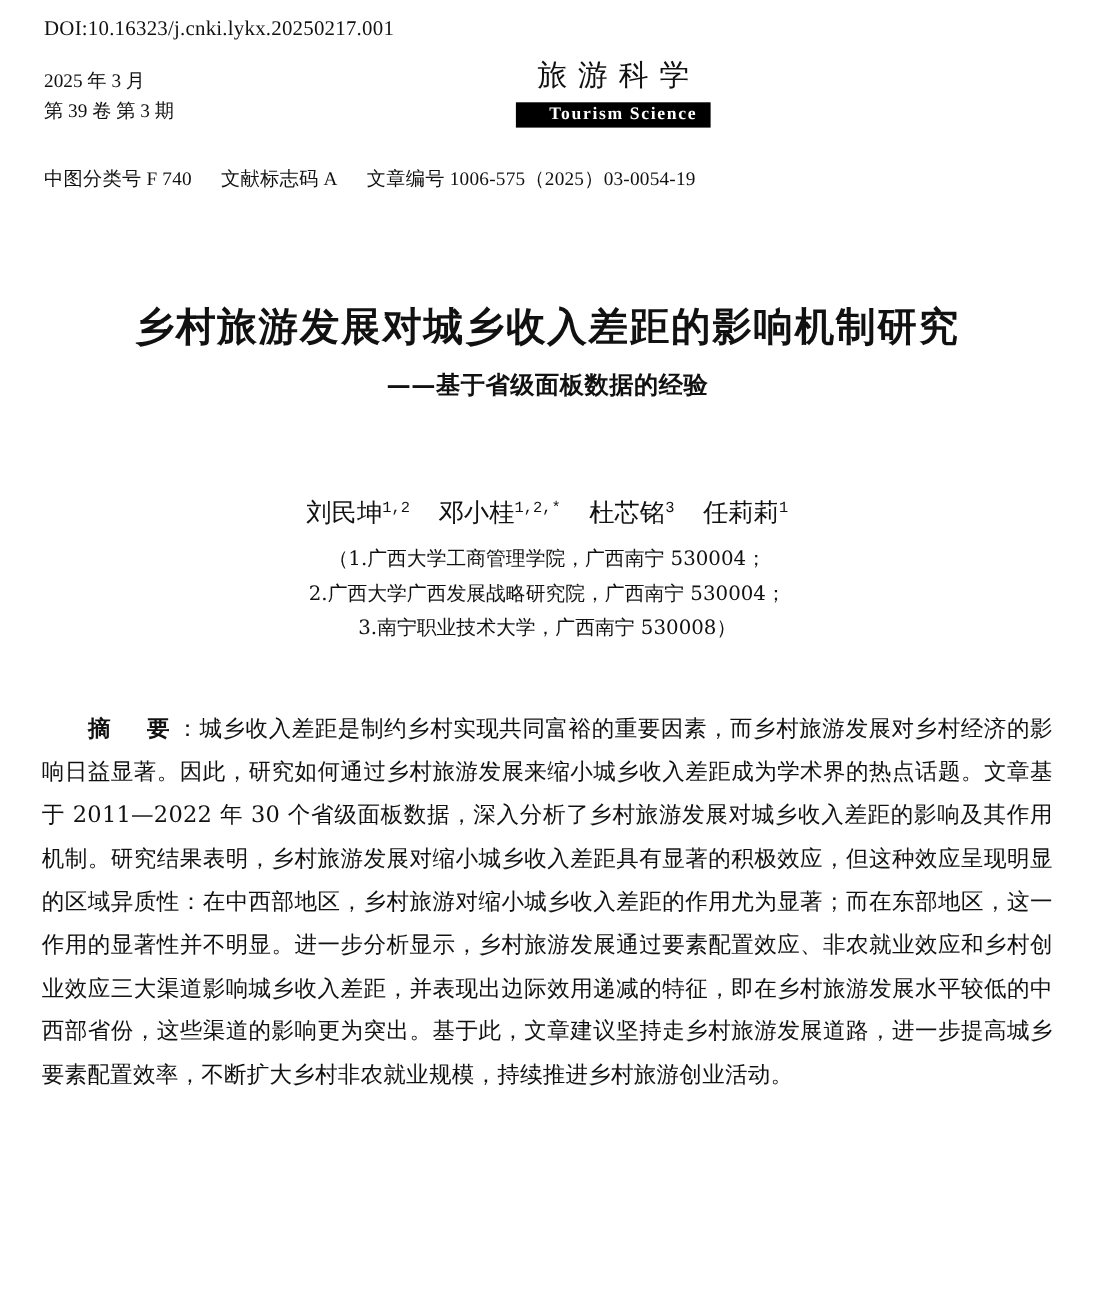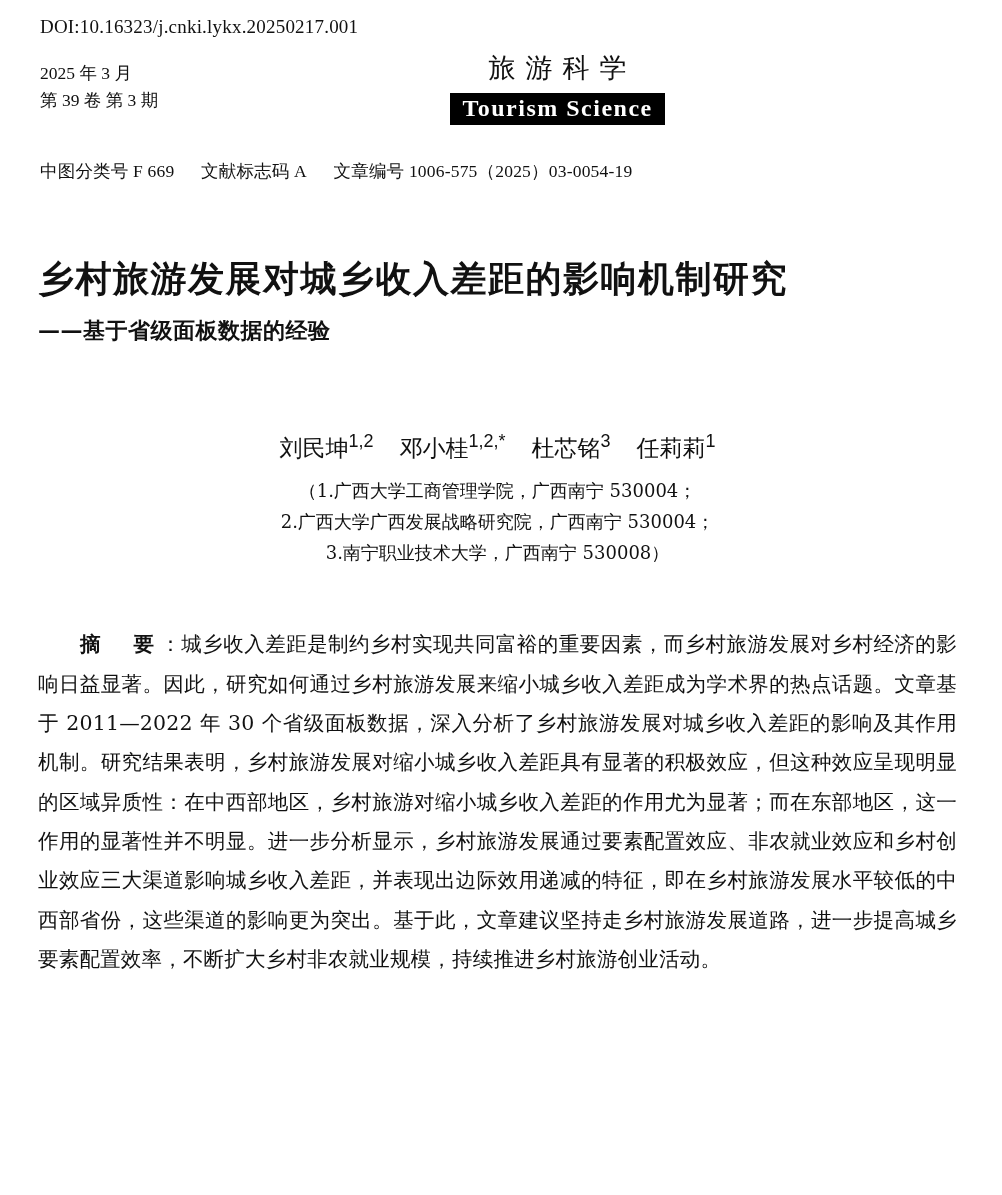--- a/index.html
+++ b/index.html
@@ -55,23 +55,23 @@
     letter-spacing: 10px;
     font-family: "DejaVu Serif", serif;
     padding-left: 10px;
   }
   .journal-en {
     display: inline-block;
     background: #000;
     color: #fff;
     font-family: "Liberation Serif", serif;
     font-weight: bold;
-    font-size: 24px;
+    font-size: 16px;
     letter-spacing: 1.5px;
-    padding: 2px 12px 3px 12px;
+    padding: 2px 12px 3px 30px;
     margin-top: 7px;
   }
   .mh-right {
     font-size: 17.5px;
     line-height: 1.55;
     text-align: right;
     font-family: "Liberation Serif", serif;
     padding-right: 2px;
   }
 
@@ -79,22 +79,22 @@
     margin-top: 34px;
     font-size: 17.5px;
     padding-left: 2px;
     letter-spacing: 0.2px;
   }
   .classline span { margin-right: 22px; }
   .classline span:last-child { margin-right: 0; }
 
   
   .title-block {
-    margin-top: 72px;
-    text-align: left;
+    margin-top: 100px;
+    text-align: center;
   }
   .title-main {
     font-size: 36px;
     font-weight: bold;
     letter-spacing: 1.5px;
     font-family: "DejaVu Serif", serif;
     line-height: 1.3;
   }
   .title-sub {
     font-size: 22px;
@@ -109,23 +109,23 @@
     margin-top: 86px;
     text-align: center;
     font-size: 23px;
     font-family: "DejaVu Serif", serif;
   }
   .author {
     margin: 0 13px;
     white-space: nowrap;
   }
   .author sup {
-    font-size: 18px;
+    font-size: 14px;
     vertical-align: super;
-    font-family: Liberation Sans, sans-serif;
+    font-family: Liberation Mono, monospace;
   }
   .affils {
     margin-top: 12px;
     text-align: center;
     font-size: 18px;
     line-height: 1.72;
     font-family: "DejaVu Serif", serif;
   }
 
   
@@ -167,21 +167,21 @@
       <div>2025 年 3 月</div>
       <div>第 39 卷 第 3 期</div>
     </div>
     <div class="mh-center">
       <div class="journal-cn">旅游科学</div>
       <div class="journal-en">Tourism Science</div>
     </div>
   </div>
 
   <div class="classline">
-    <span>中图分类号 F 669</span>
+    <span>中图分类号 F 740</span>
     <span>文献标志码 A</span>
     <span>文章编号 1006-575（2025）03-0054-19</span>
   </div>
 
   <div class="title-block">
     <div class="title-main">乡村旅游发展对城乡收入差距的影响机制研究</div>
     <div class="title-sub">——基于省级面板数据的经验</div>
   </div>
 
   <div class="authors">

